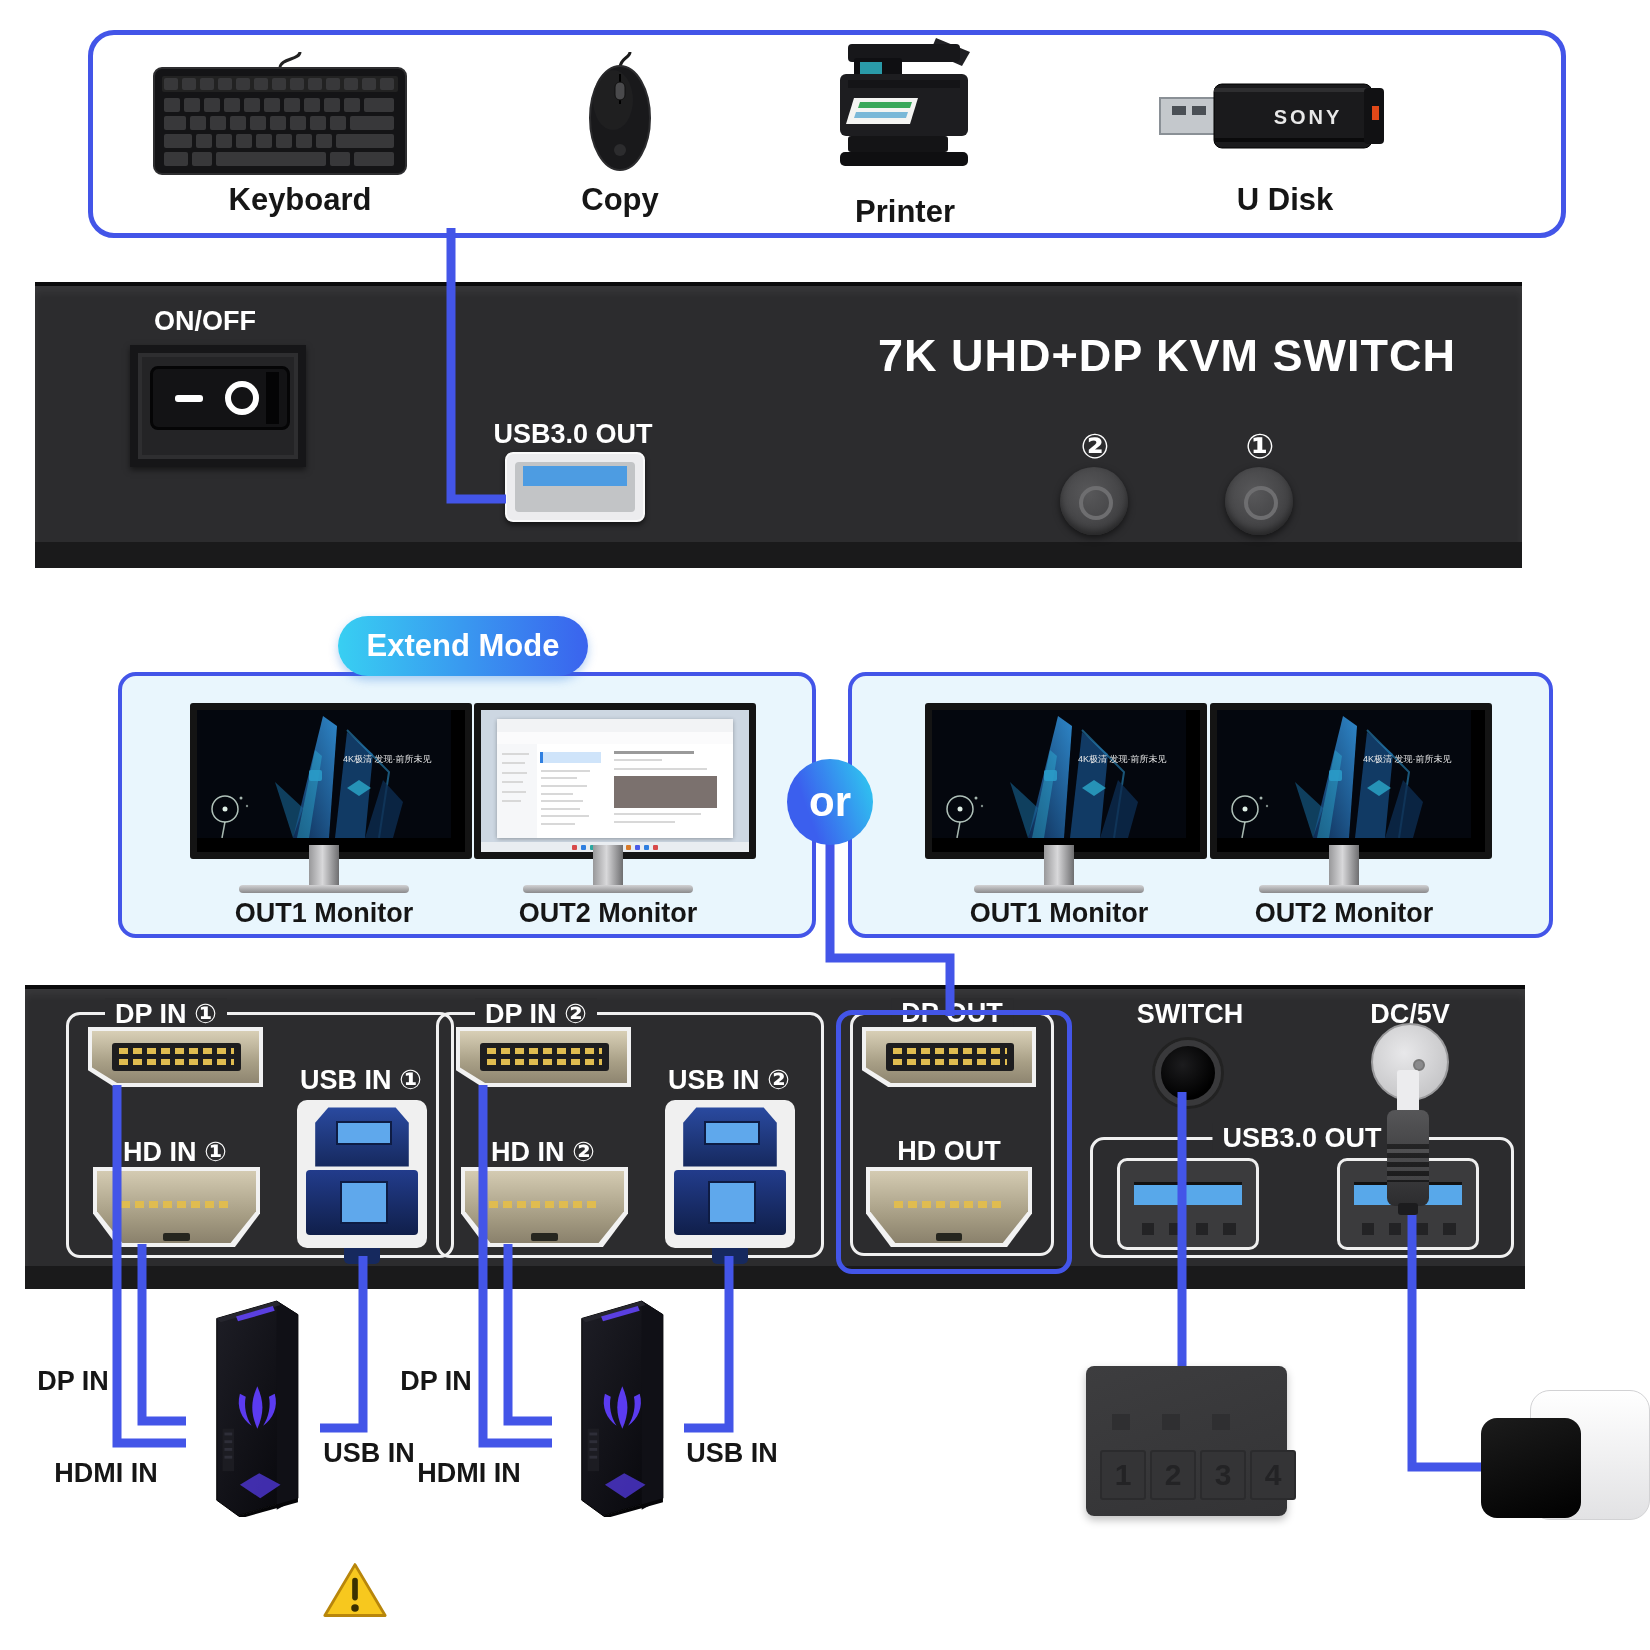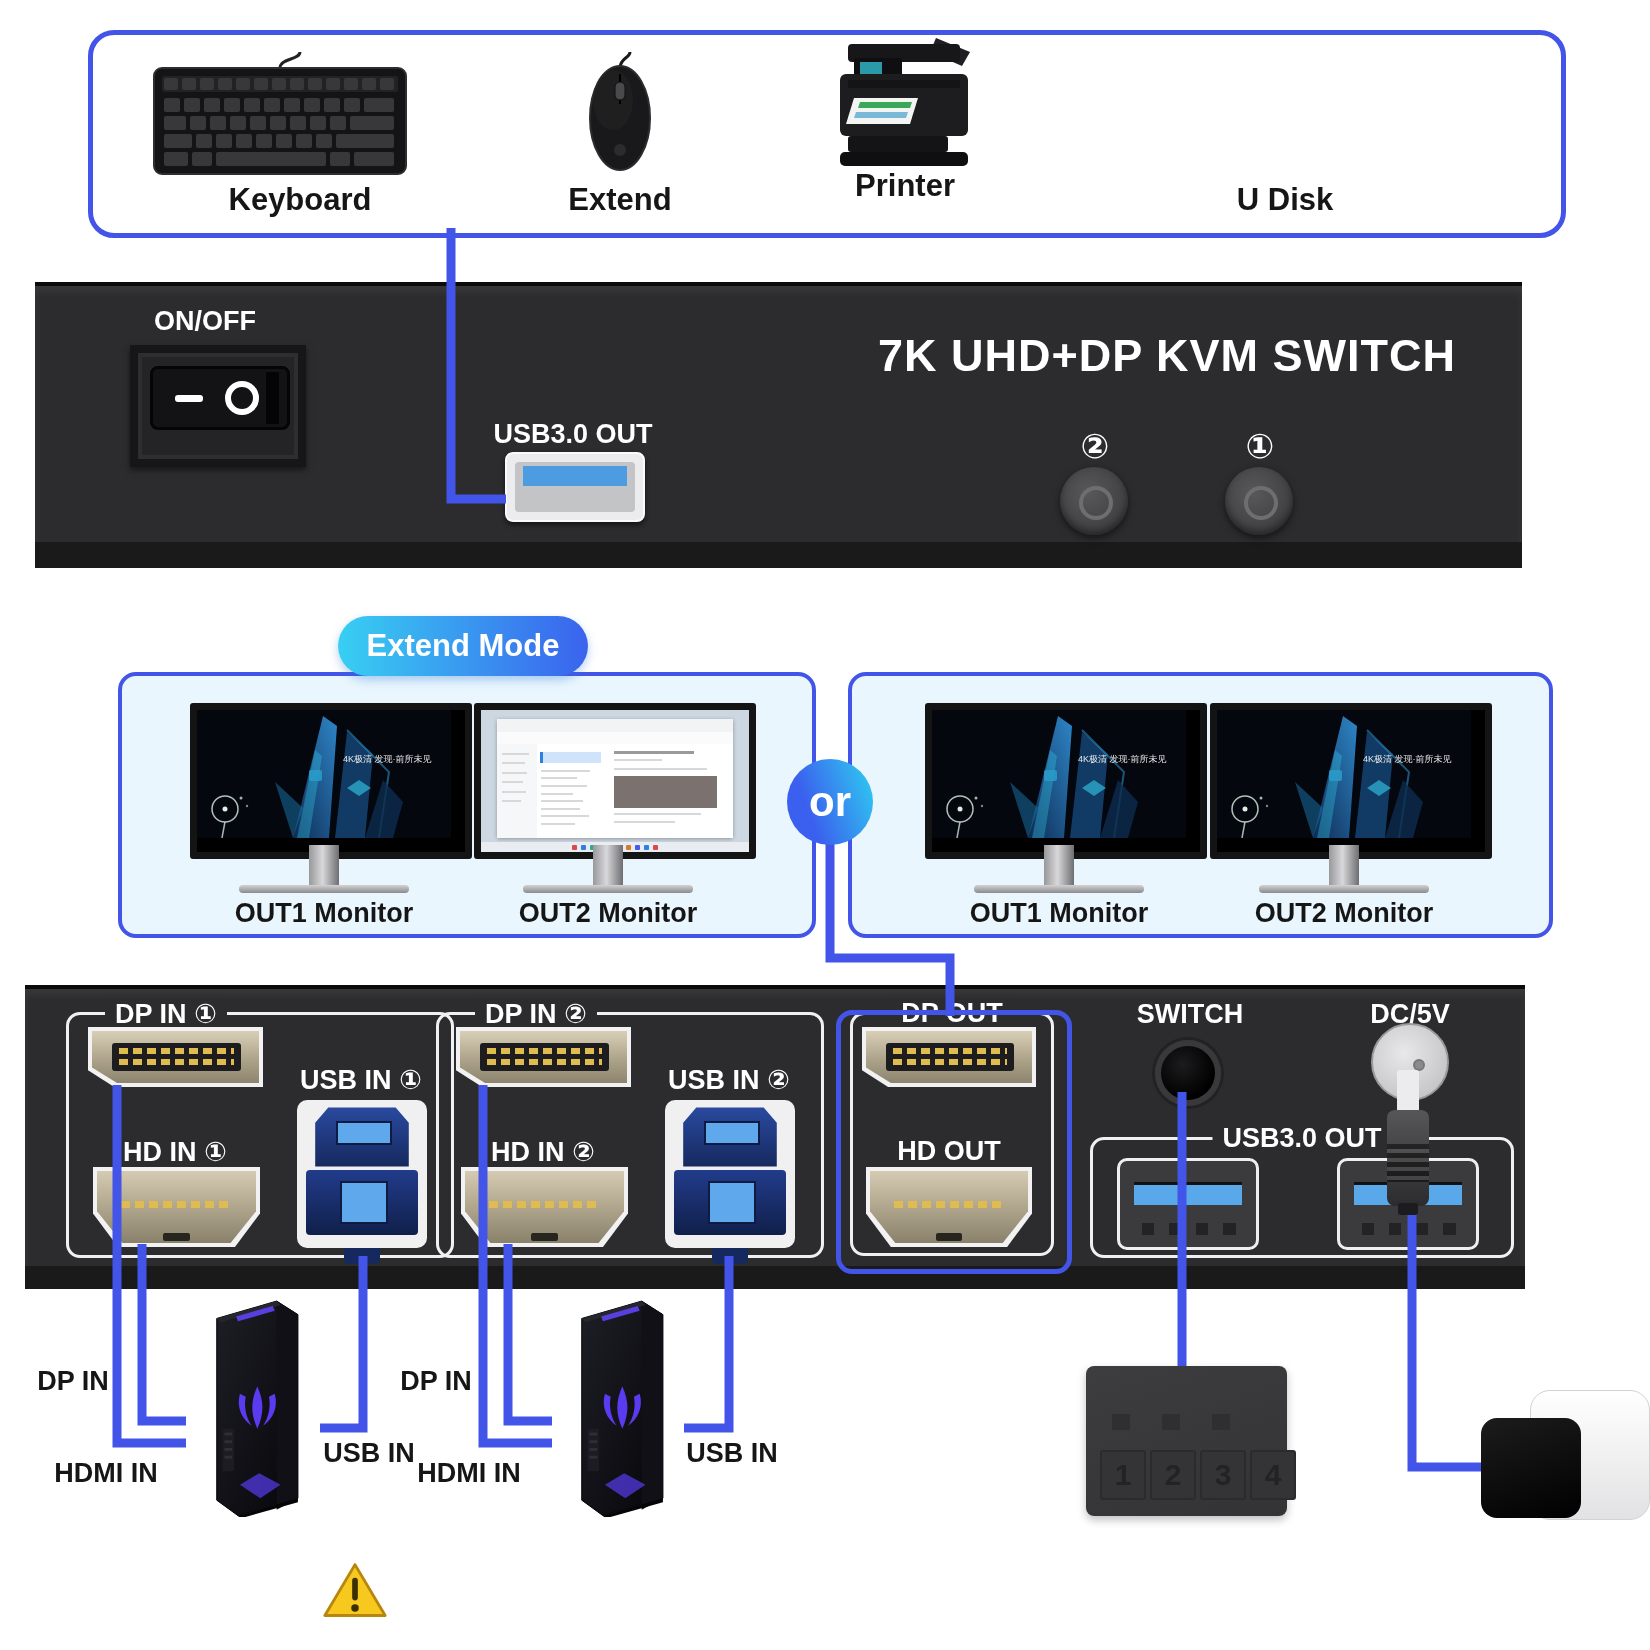--- a/index.html
+++ b/index.html
@@ -204,39 +204,52 @@
   <div class="abs" style="left:585px;top:52px;width:70px;height:122px;">
     <svg width="70" height="122" viewBox="0 0 70 122">
       <path d="M35,16 C35,6 45,6 45,0" stroke="#1a1a1a" stroke-width="3" fill="none"></path>
       <ellipse cx="35" cy="66" rx="30" ry="52" fill="#19191b" stroke="#2c2c2e" stroke-width="2"></ellipse>
       <ellipse cx="28" cy="48" rx="20" ry="30" fill="#232325" opacity="0.6"></ellipse>
       <line x1="35" y1="22" x2="35" y2="52" stroke="#000" stroke-width="2"></line>
       <rect x="30" y="30" width="10" height="18" rx="5" fill="#4a4a4c" stroke="#111"></rect>
       <circle cx="35" cy="98" r="6" fill="#2c2c2e"></circle>
     </svg>
   </div>
-  <div class="abs klbl ctr" style="left:460px;top:182px;width:320px;font-size:31px;">Extend</div>
+  <div class="abs klbl ctr" style="left:460px;top:182px;width:320px;font-size:31px;">Copy</div>
 
   <div class="abs" style="left:818px;top:36px;width:172px;height:142px;">
     <svg width="172" height="142" viewBox="0 0 172 142">
       <polygon points="118,2 152,16 144,30 112,16" fill="#202024"></polygon>
       <rect x="30" y="8" width="112" height="18" rx="4" fill="#17171a"></rect>
       <rect x="36" y="22" width="48" height="20" rx="3" fill="#0f0f12"></rect>
       <rect x="42" y="26" width="22" height="12" fill="#2a9aa8"></rect>
       <rect x="22" y="38" width="128" height="62" rx="6" fill="#1d1d20"></rect>
       <rect x="30" y="44" width="112" height="8" fill="#141417"></rect>
       <polygon points="36,62 100,62 92,88 28,88" fill="#f4f4f2"></polygon>
       <polygon points="42,66 94,66 92,72 40,72" fill="#3aa85a"></polygon>
       <polygon points="38,76 90,76 88,82 36,82" fill="#7ab8d8"></polygon>
       <rect x="30" y="100" width="100" height="16" rx="3" fill="#141416"></rect>
       <rect x="22" y="116" width="128" height="14" rx="5" fill="#0f0f11"></rect>
     </svg>
   </div>
-  <div class="abs klbl ctr" style="left:760px;top:168px;width:290px;font-size:31px;">Printer</div>
-
+  <div class="abs klbl ctr" style="left:760px;top:194px;width:290px;font-size:31px;">Printer</div>
+
+  <div class="abs" style="left:1158px;top:74px;width:240px;height:84px;">
+    <svg width="240" height="84" viewBox="0 0 240 84">
+      <rect x="2" y="24" width="58" height="36" fill="#c4c8cc" stroke="#8a9096" stroke-width="2"></rect>
+      <rect x="14" y="32" width="14" height="9" fill="#4a4f55"></rect>
+      <rect x="34" y="32" width="14" height="9" fill="#4a4f55"></rect>
+      <rect x="56" y="10" width="158" height="64" rx="8" fill="#1a1a1c" stroke="#000"></rect>
+      <rect x="56" y="14" width="158" height="4" fill="#2e2e30"></rect>
+      <rect x="56" y="64" width="158" height="4" fill="#0a0a0b"></rect>
+      <text x="150" y="50" font-size="20" font-weight="bold" letter-spacing="3" fill="#e8e8e8" text-anchor="middle">SONY</text>
+      <rect x="206" y="14" width="20" height="56" rx="4" fill="#111113"></rect>
+      <rect x="214" y="32" width="7" height="14" fill="#e04818"></rect>
+    </svg>
+  </div>
   <div class="abs klbl ctr" style="left:1090px;top:182px;width:390px;font-size:31px;">U Disk</div>
 
   <div class="abs panel" style="left:35px;top:282px;width:1487px;height:282px;">
     <div class="panel-bottom" style="height:26px;"></div>
   </div>
   <div class="abs wlbl ctr" style="left:110px;top:306px;width:190px;">ON/OFF</div>
   <div class="rockframe abs" style="left:130px;top:345px;width:160px;height:106px;">
     <div class="rocker" style="left:12px;top:13px;width:112px;height:58px;">
       <div class="dash"></div>
       <div class="ring"></div>

